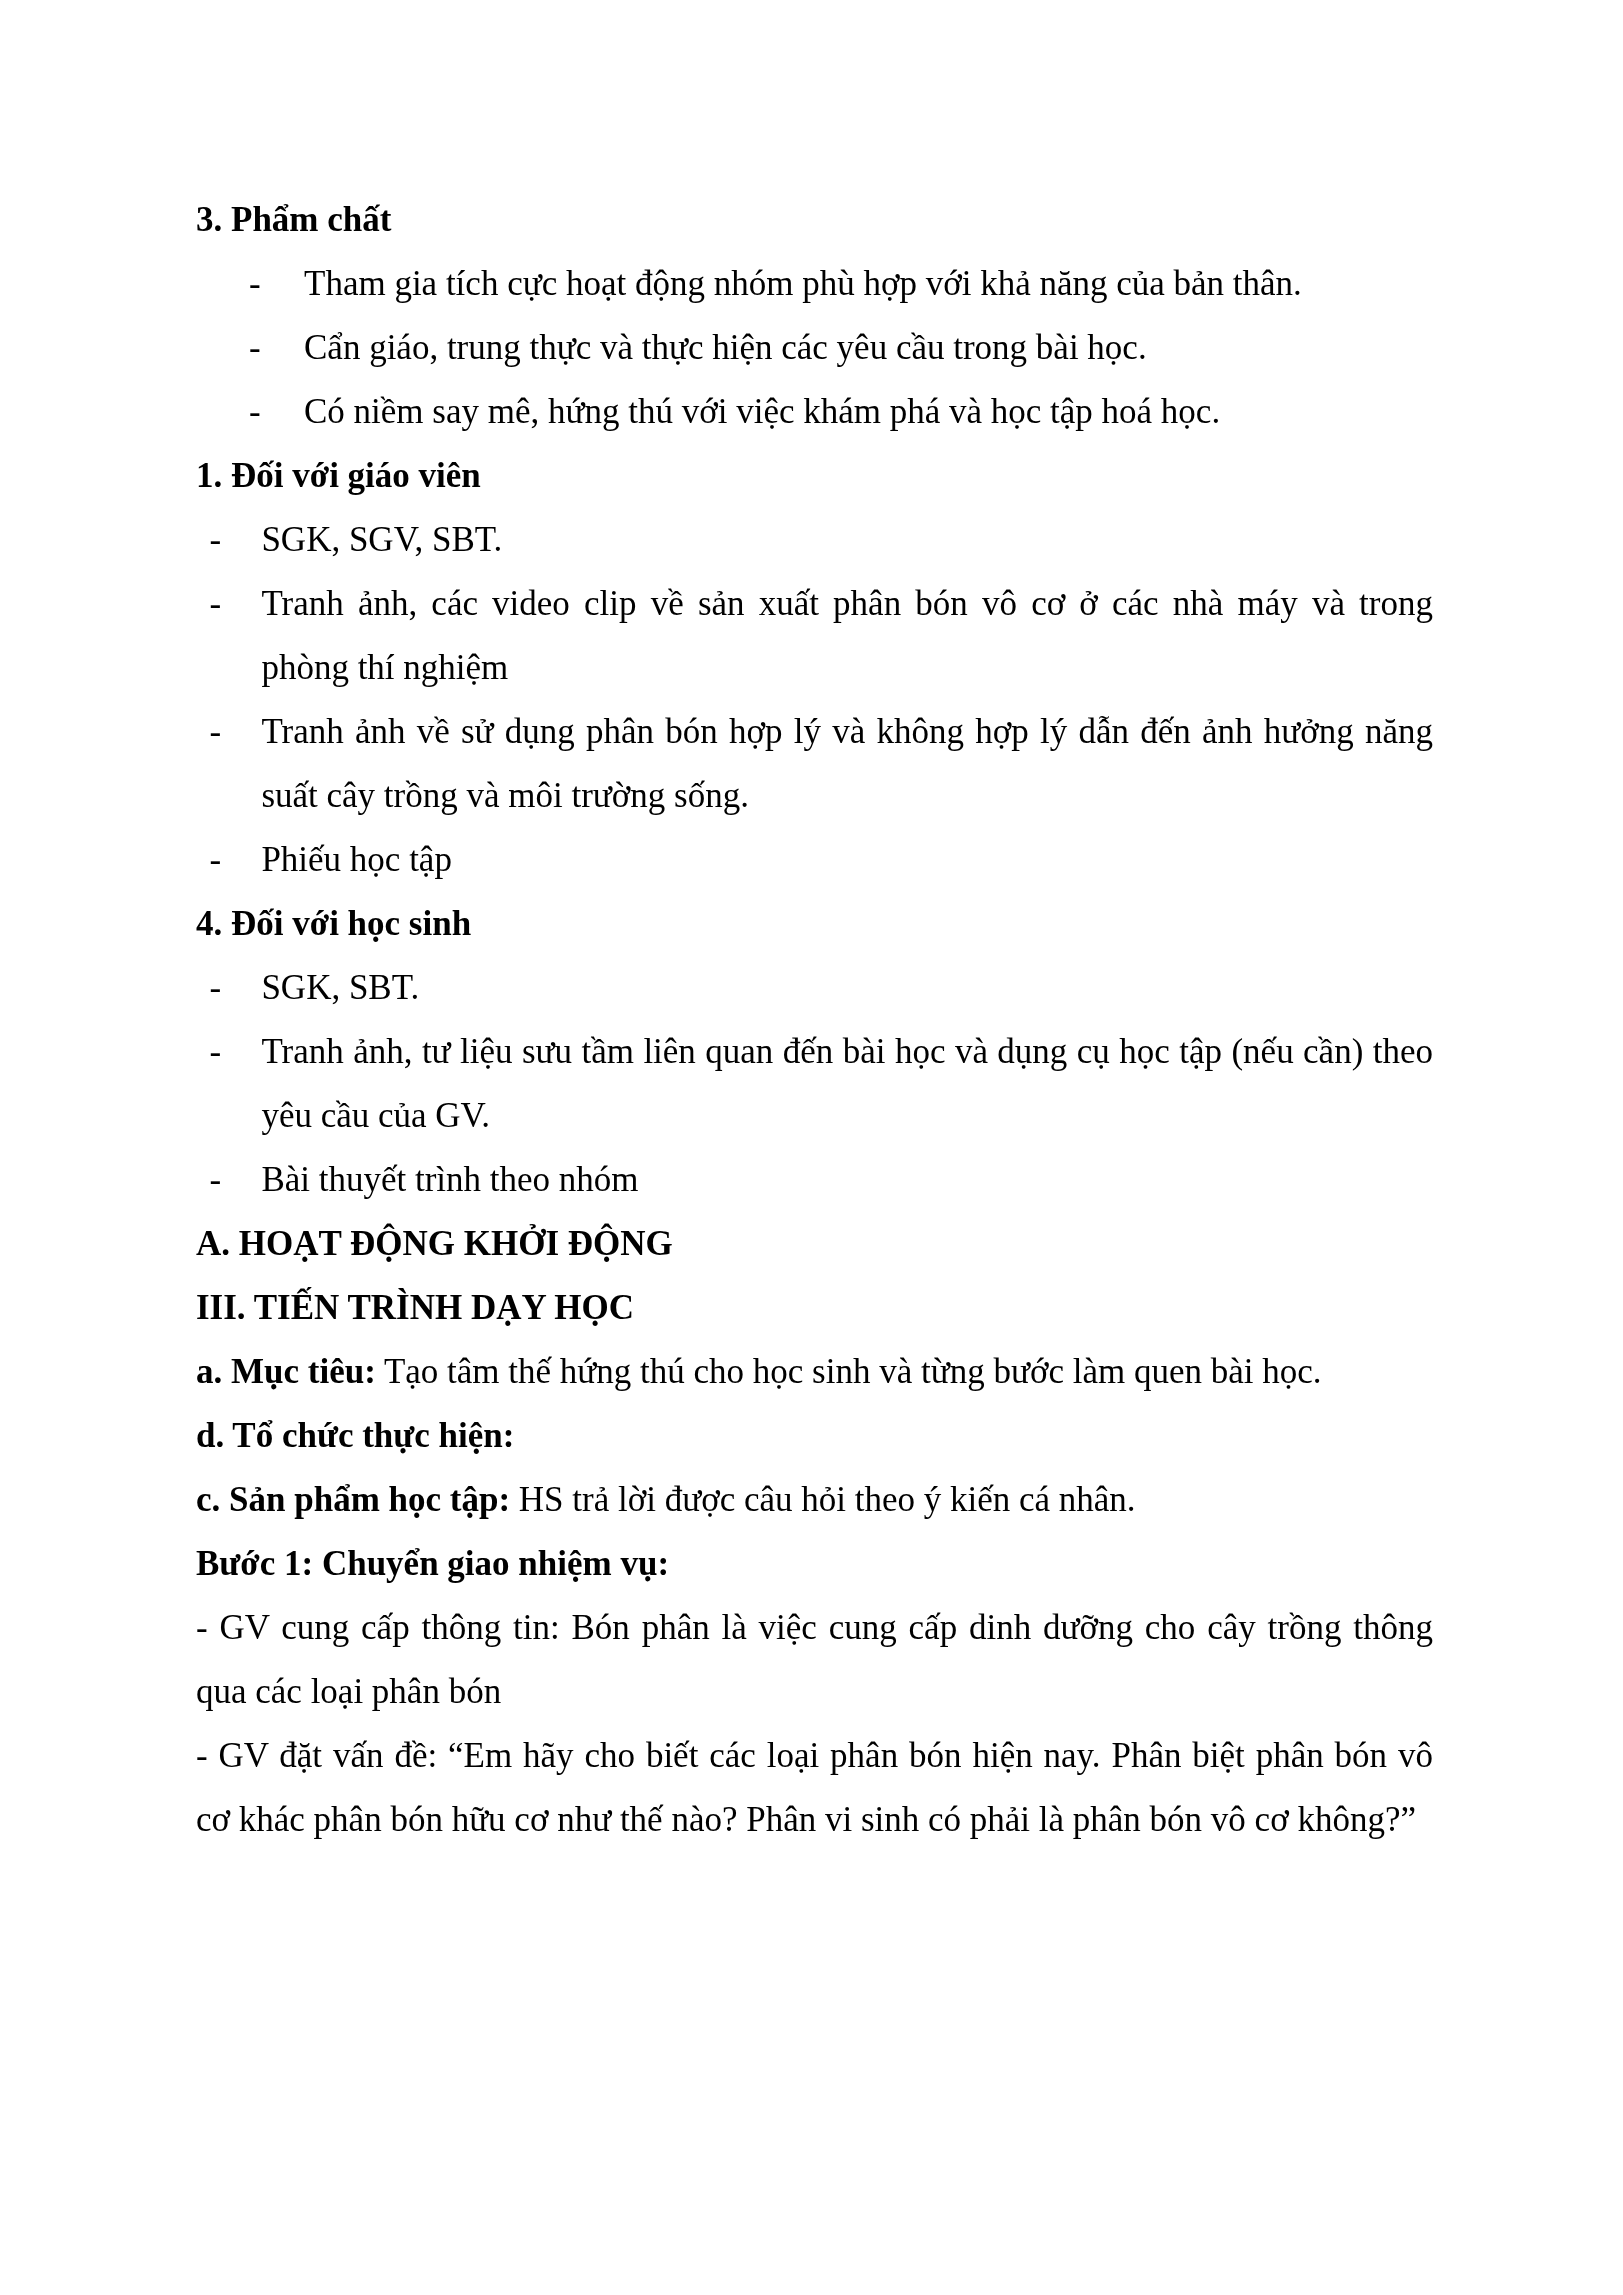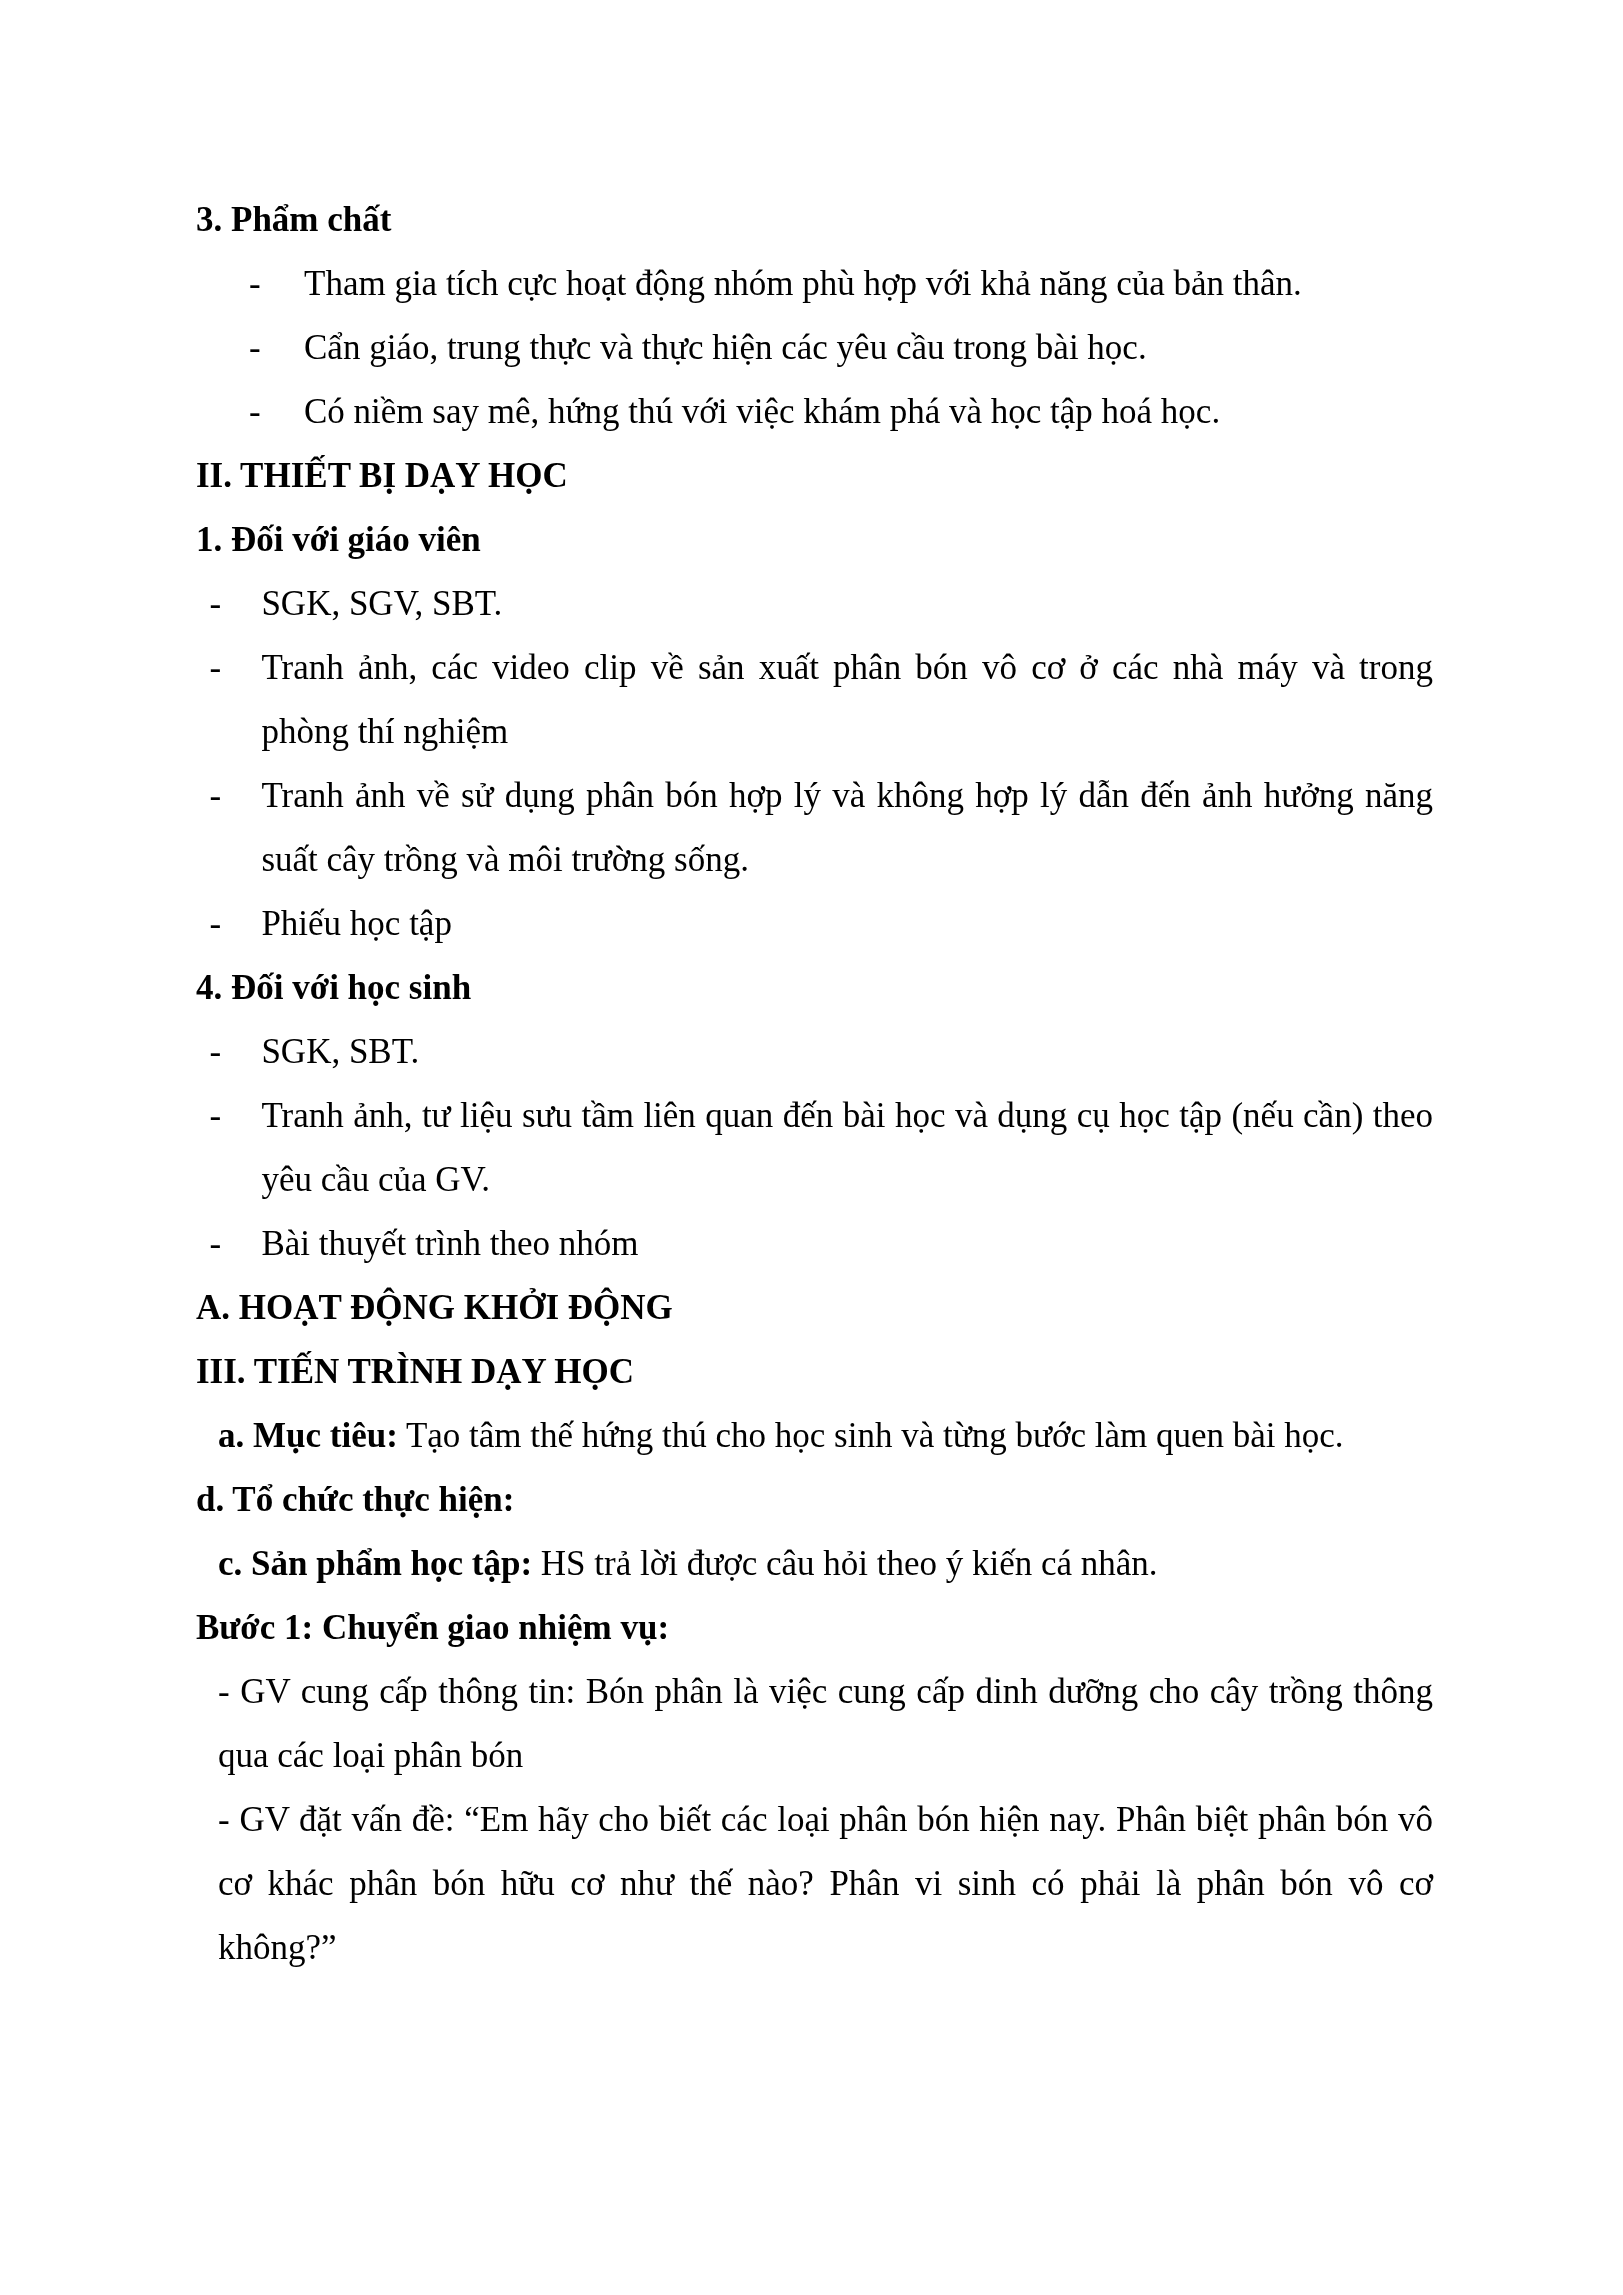--- a/index.html
+++ b/index.html
@@ -16,21 +16,21 @@
     width: 100%;
     height: 100%;
     padding: 188px 190px 0 196px;
     font-family: "Liberation Serif", "DejaVu Serif", serif;
     font-size: 35px;
     line-height: 64px;
     color: #000000;
   }
   .block { margin: 0; }
   .h { font-weight: bold; }
-  .p { text-align: justify; margin-left: 22px; }
+  .p { text-align: justify; }
   .p .lbl { font-weight: bold; }
   .li { display: flex; }
   .li .dash { flex: 0 0 auto; }
   .li .text { flex: 1 1 auto; text-align: justify; }
   .l1 { padding-left: 53px; }
   .l1 .dash { width: 55px; }
   .l2 { padding-left: 13.4px; }
   .l2 .dash { width: 52px; }
   .quote { }
 </style>
@@ -48,21 +48,20 @@
     </div>
     <div class="block li l1">
       <span class="dash">-</span>
       <span class="text">Cẩn giáo, trung thực và thực hiện các yêu cầu trong bài học.</span>
     </div>
     <div class="block li l1">
       <span class="dash">-</span>
       <span class="text">Có niềm say mê, hứng thú với việc khám phá và học tập hoá học.</span>
     </div>
 
-    <div class="block h">II. THIẾT BỊ DẠY HỌC</div>
 
     <div class="block h">1. Đối với giáo viên</div>
 
     <div class="block li l2">
       <span class="dash">-</span>
       <span class="text">SGK, SGV, SBT.</span>
     </div>
     <div class="block li l2">
       <span class="dash">-</span>
       <span class="text">Tranh ảnh, các video clip về sản xuất phân bón vô cơ ở các nhà máy và trong phòng thí nghiệm</span>

